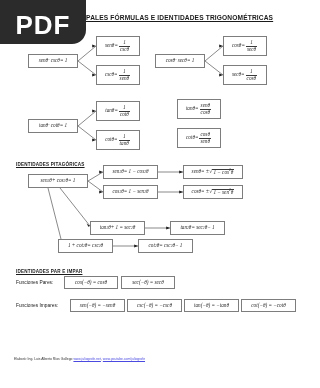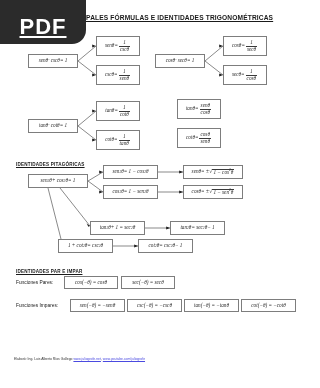--- a/index.html
+++ b/index.html
@@ -42,26 +42,25 @@
     border-radius: 0 0 14px 0;
     z-index: 30;
     display: flex;
     align-items: flex-end;
     justify-content: center;
     padding-bottom: 6px;
     box-sizing: border-box;
   }
   #pdf-badge .pdf-text {
     color: #ffffff;
-    font-size: 22px;
+    font-size: 26px;
     font-weight: bold;
     letter-spacing: 1px;
     font-family: "Liberation Sans", sans-serif;
     line-height: 1;
-    text-decoration: underline;
   }
 
   
   #doc-title {
     position: absolute;
     left: 42px; top: 14px;
     width: 252px;
     text-align: center;
     font-size: 6.6px;
     font-weight: bold;

